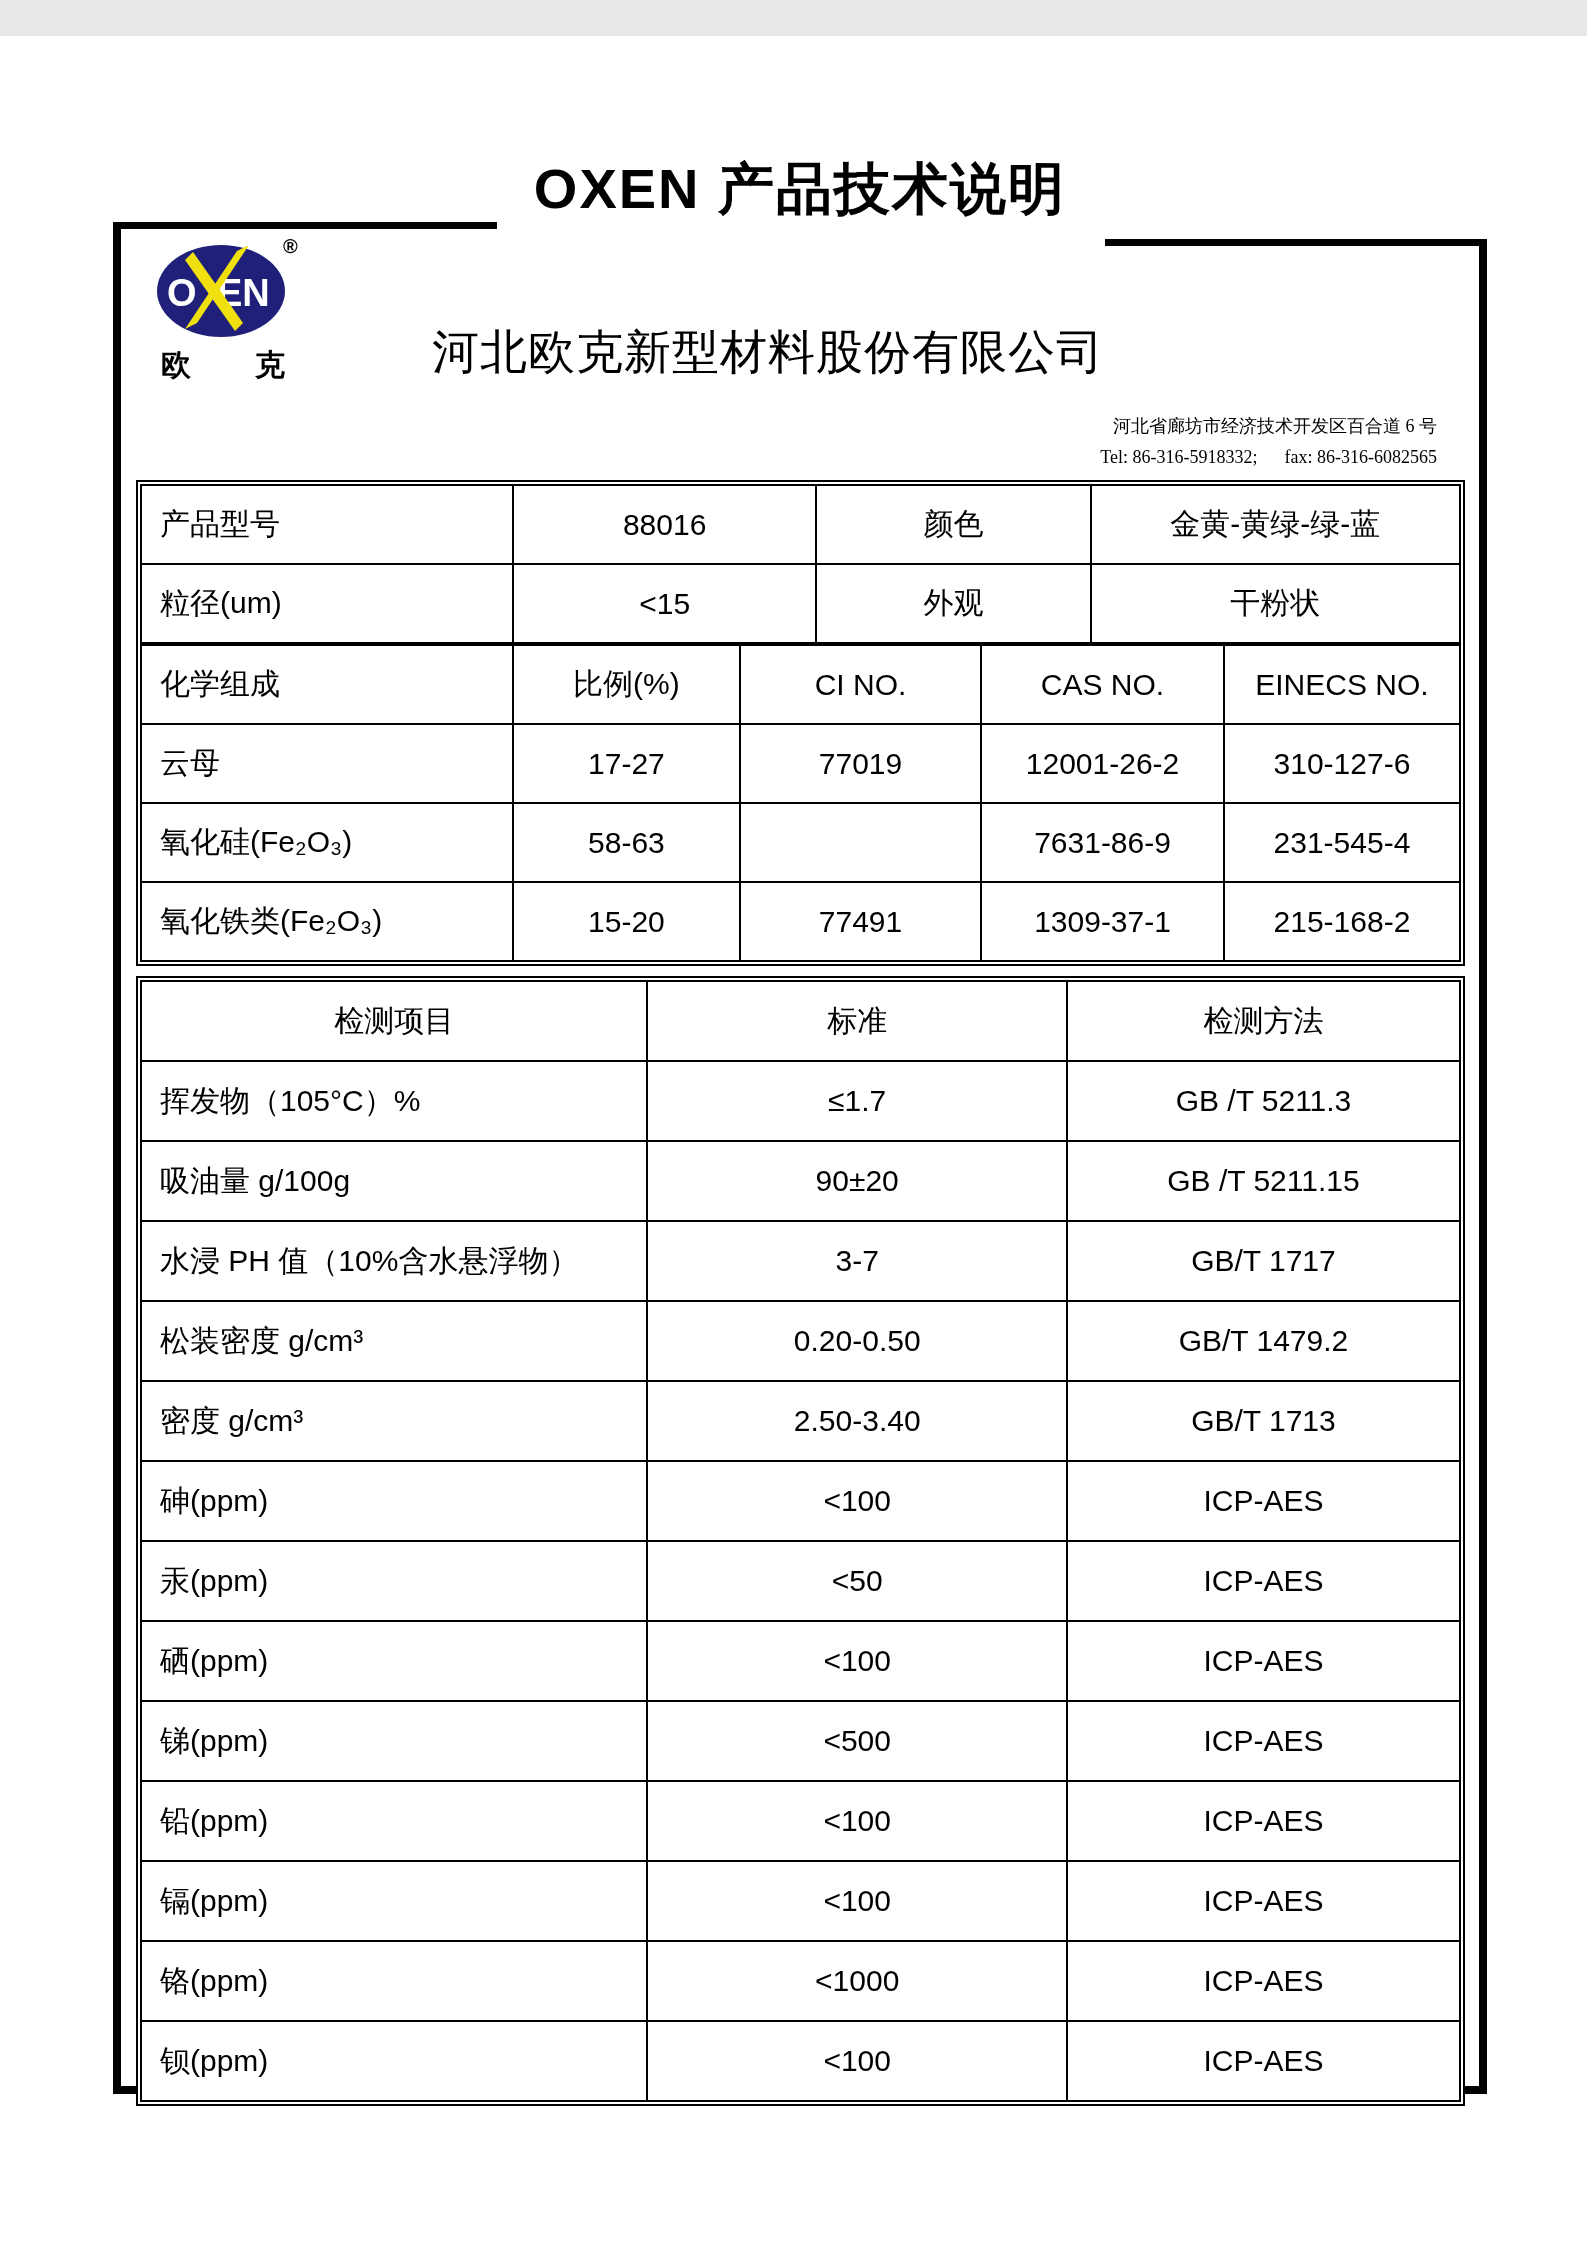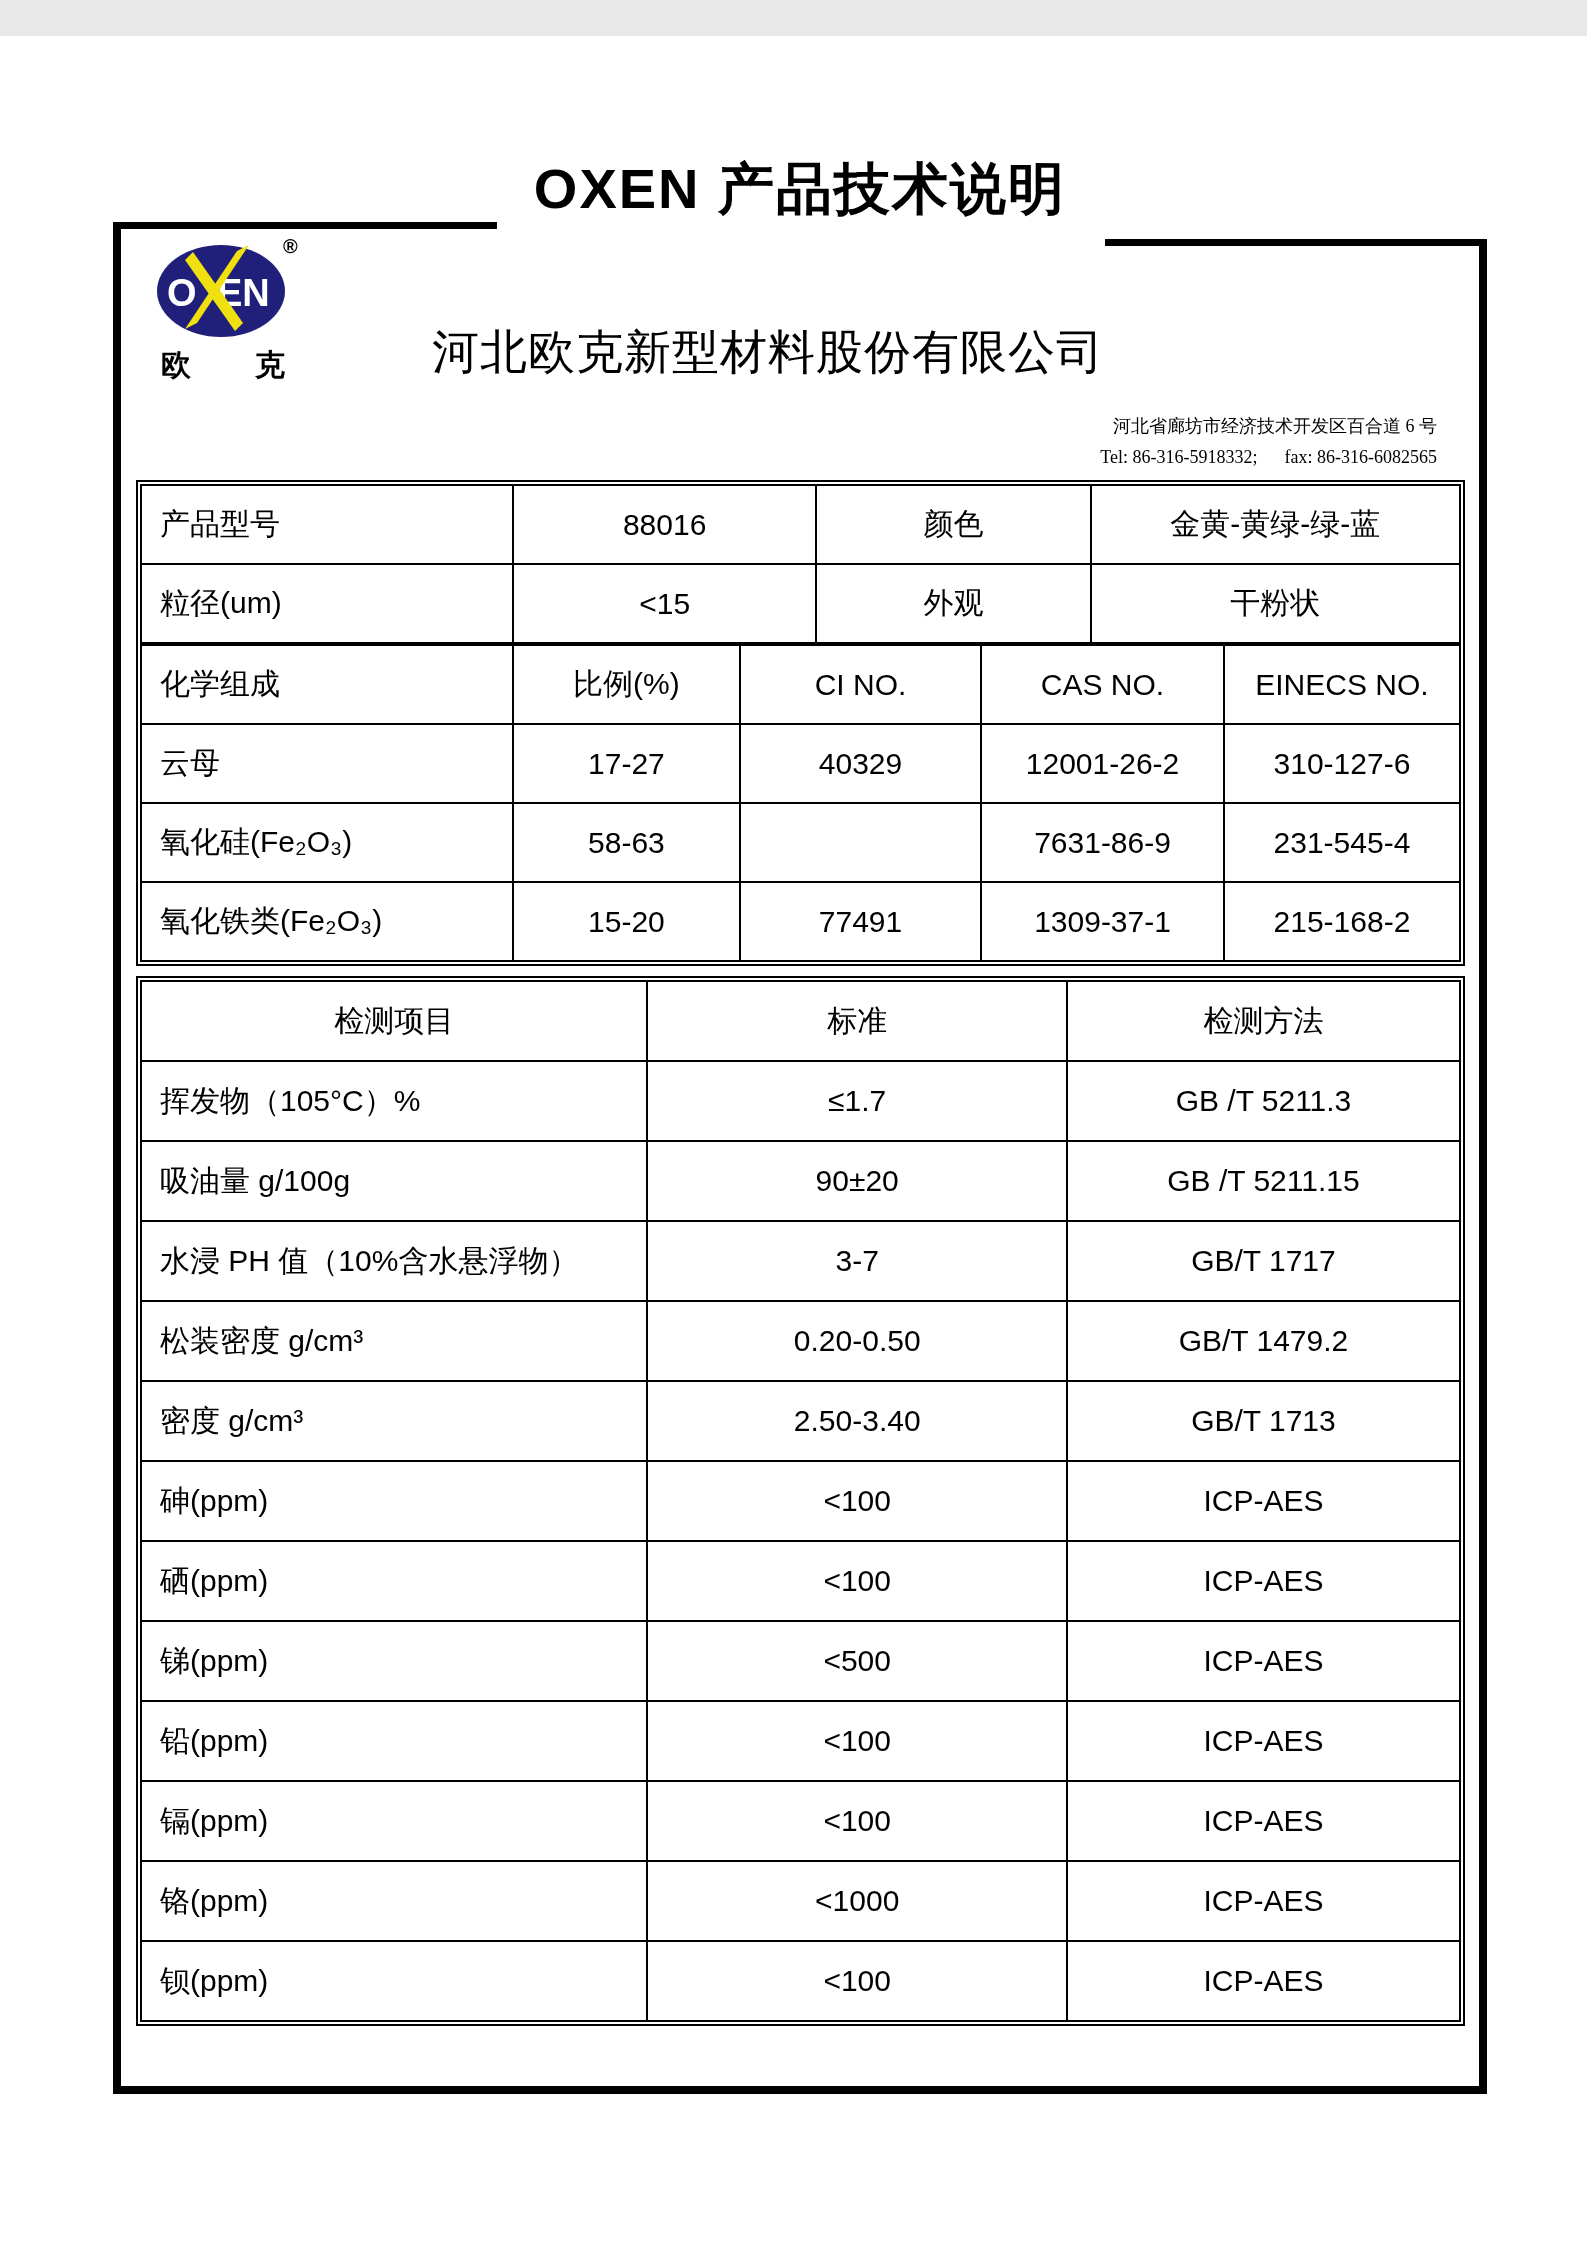--- a/index.html
+++ b/index.html
@@ -110,21 +110,21 @@
           <tr>
             <td class="cl">化学组成</td>
             <td>比例(%)</td>
             <td>CI NO.</td>
             <td>CAS NO.</td>
             <td>EINECS NO.</td>
           </tr>
           <tr>
             <td class="cl">云母</td>
             <td>17-27</td>
-            <td>40329</td>
+            <td>77019</td>
             <td>12001-26-2</td>
             <td>310-127-6</td>
           </tr>
           <tr>
             <td class="cl">氧化硅(Fe₂O₃)</td>
             <td>58-63</td>
             <td></td>
             <td>7631-86-9</td>
             <td>231-545-4</td>
           </tr>
@@ -176,20 +176,25 @@
             <td class="cl">密度 g/cm³</td>
             <td>2.50-3.40</td>
             <td>GB/T 1713</td>
           </tr>
           <tr>
             <td class="cl">砷(ppm)</td>
             <td>&lt;100</td>
             <td>ICP-AES</td>
           </tr>
           <tr>
+            <td class="cl">汞(ppm)</td>
+            <td>&lt;50</td>
+            <td>ICP-AES</td>
+          </tr>
+          <tr>
             <td class="cl">硒(ppm)</td>
             <td>&lt;100</td>
             <td>ICP-AES</td>
           </tr>
           <tr>
             <td class="cl">锑(ppm)</td>
             <td>&lt;500</td>
             <td>ICP-AES</td>
           </tr>
           <tr>

